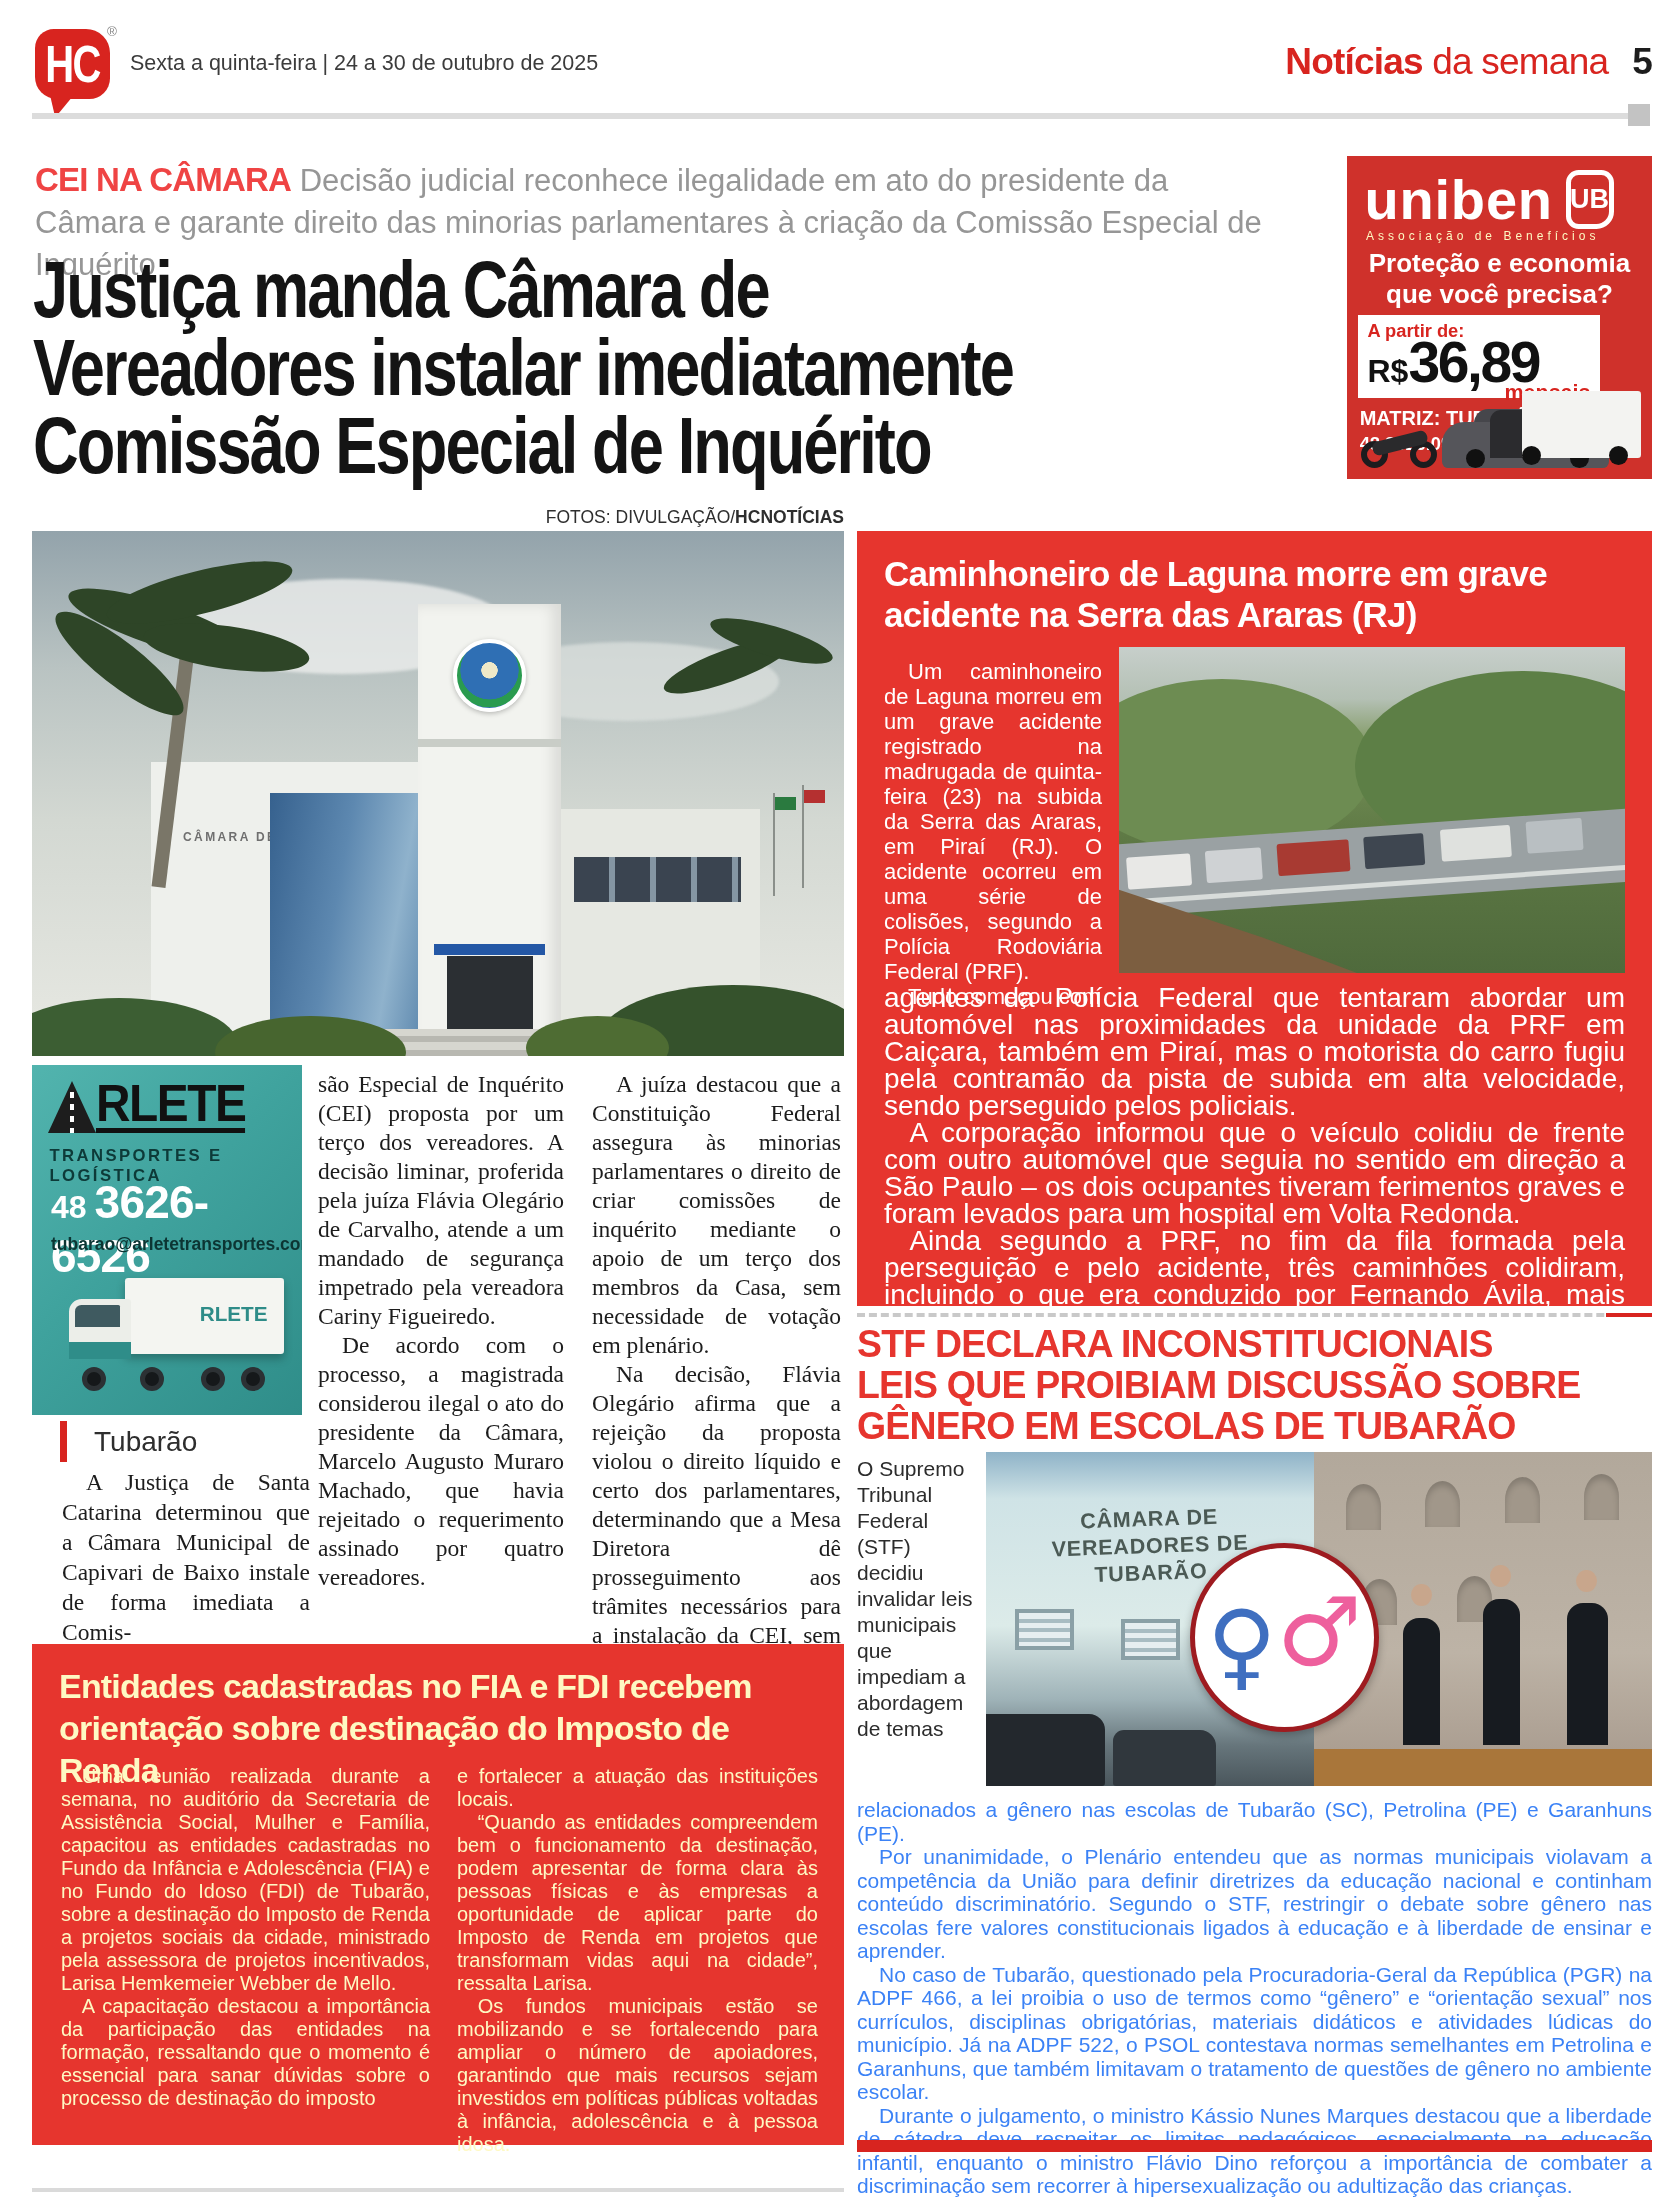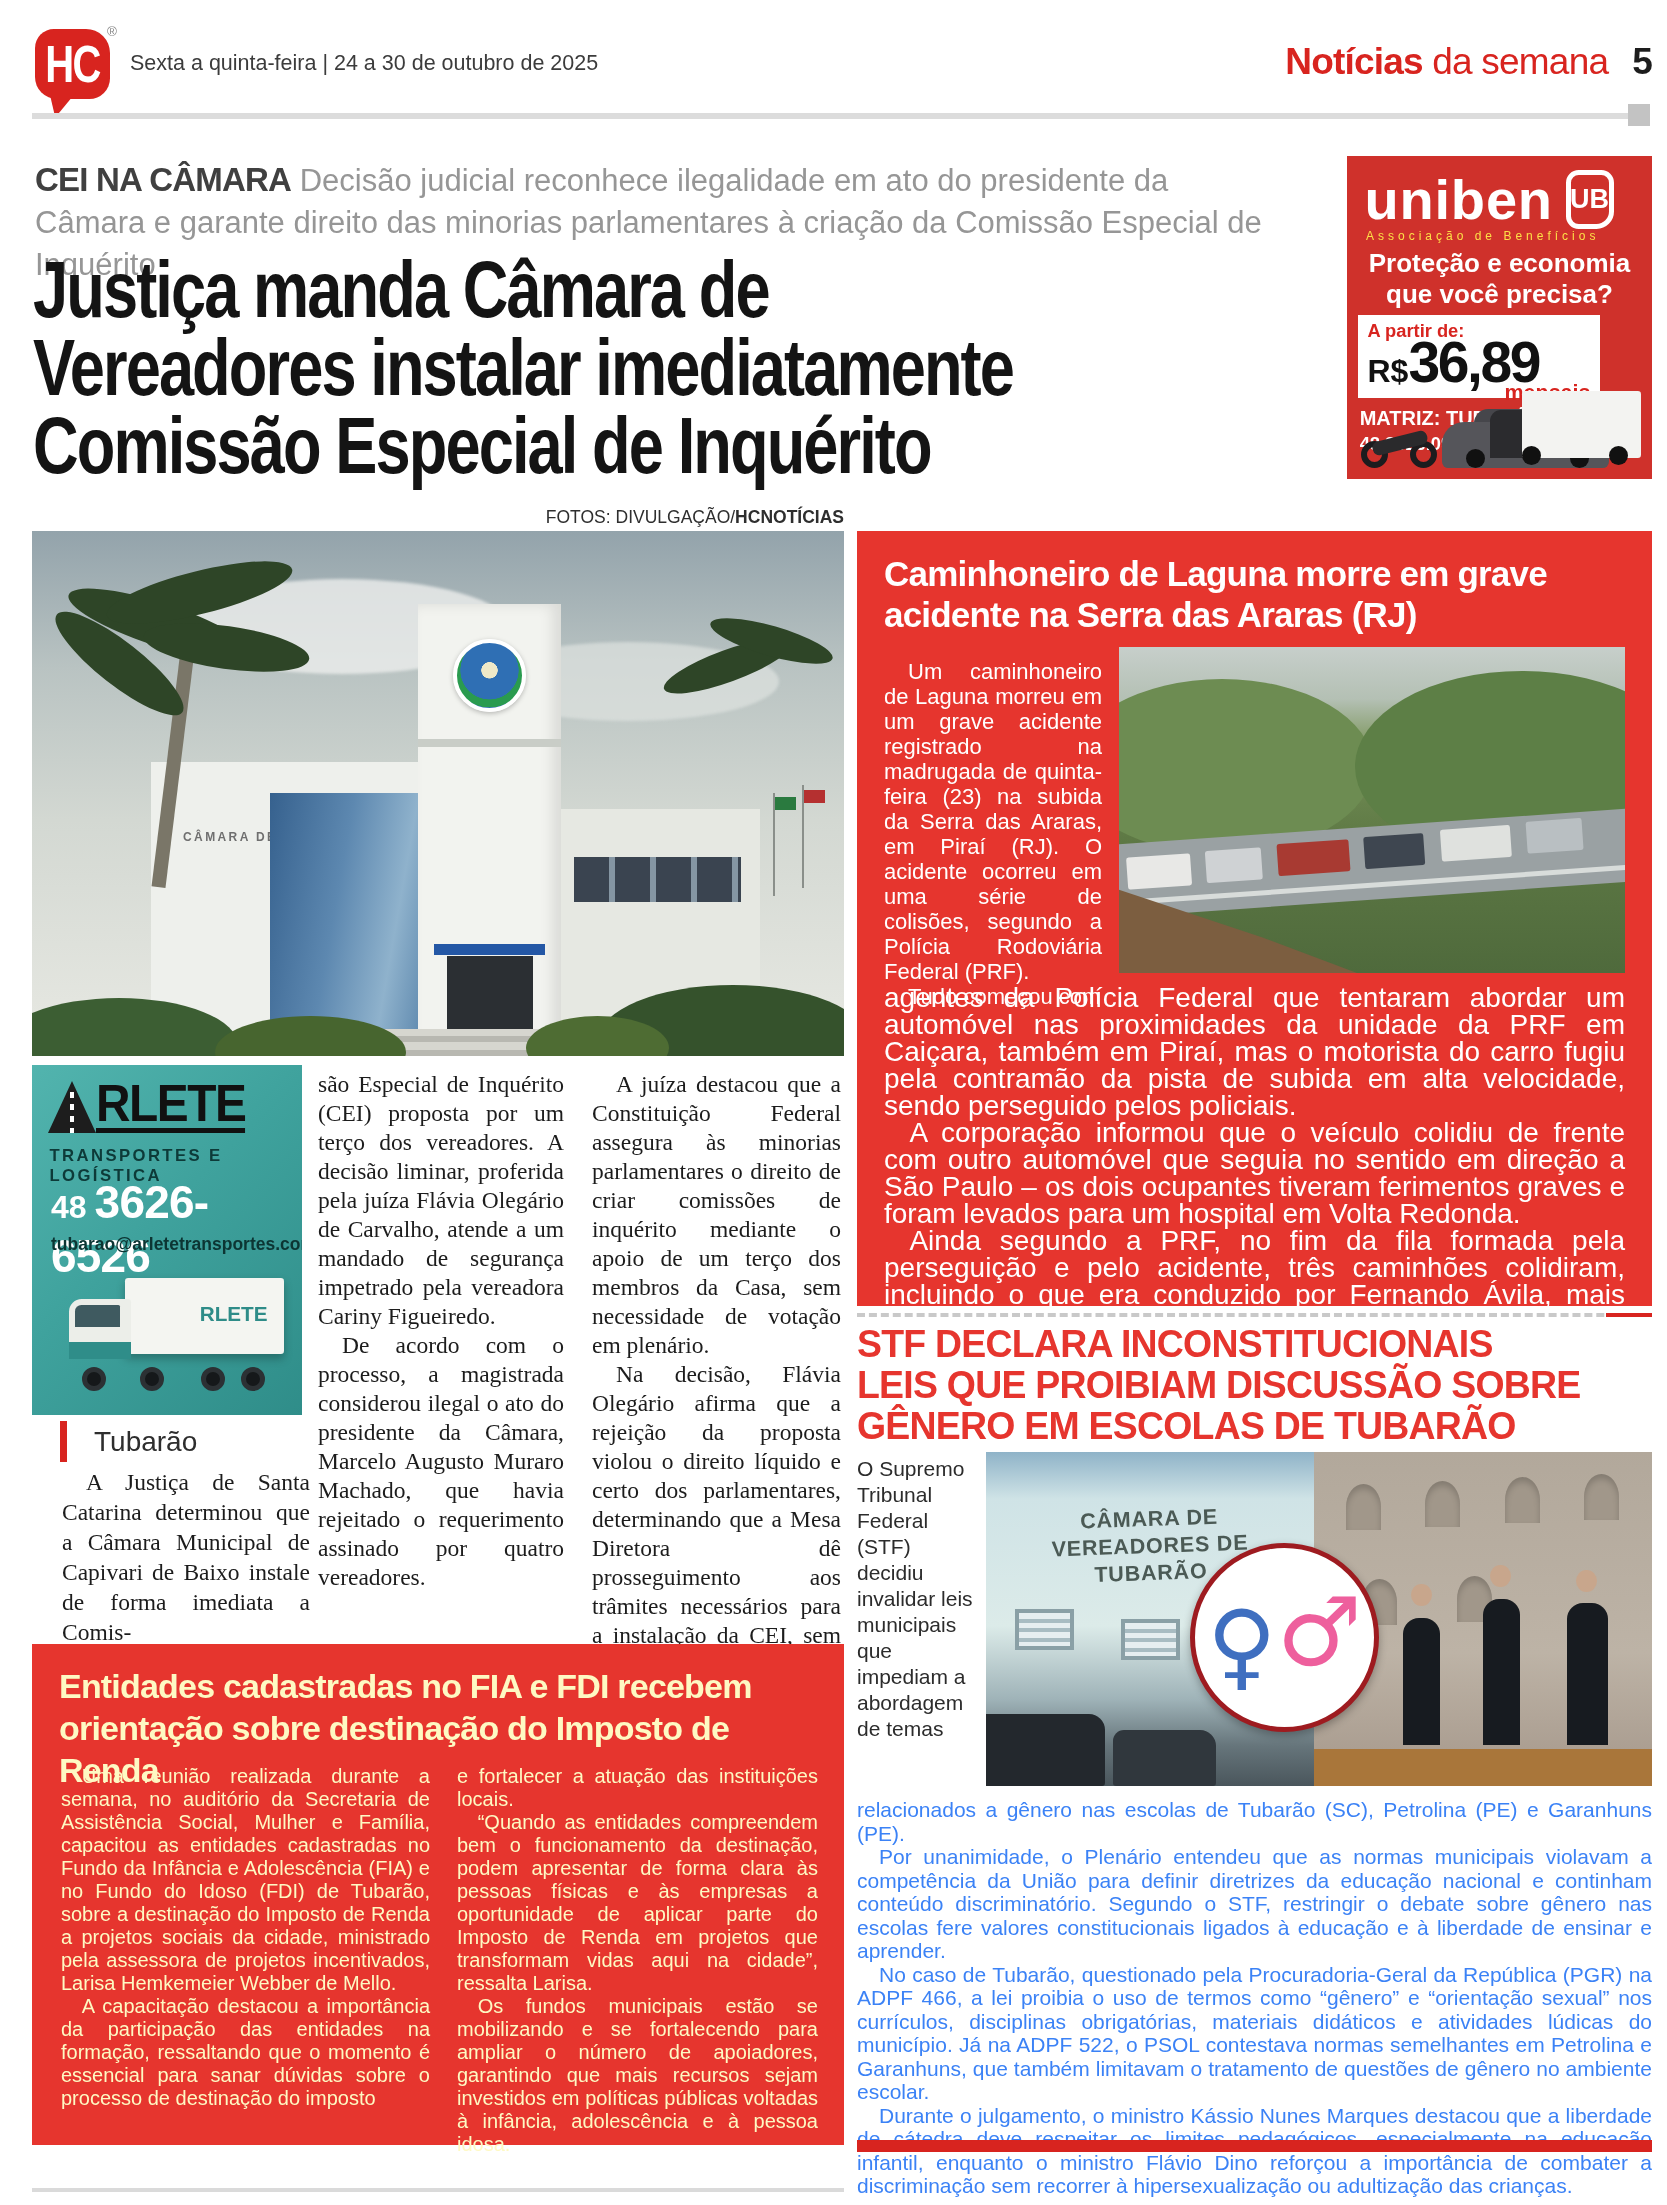--- a/index.html
+++ b/index.html
@@ -18,32 +18,32 @@
   .hc-reg { position:absolute; left:72px; top:0; color:#8a8a8a; font-size:13.5px; }
   .m-date { position:absolute; left:130px; top:51px; font-size:21.5px; color:#3c3c3c; letter-spacing:0; }
   .m-brand { position:absolute; right:16px; top:41px; font-size:37px; color:#d8241f; letter-spacing:-0.8px; }
   .m-brand .bb { font-weight:bold; }
   .m-page { color:#1d1d1d; font-weight:bold; margin-left:24px; }
   .m-rule { position:absolute; left:32px; top:113px; width:1601px; height:5.6px; background:#dcdcdc; }
   .m-rule-end { position:absolute; left:1628px; top:104px; width:21.5px; height:21.5px; background:#c3c3c3; }
 
   
   .kicker { position:absolute; left:35px; top:159px; width:1248px; font-size:31px; line-height:42px; color:#969696; }
-  .kicker .klabel { color:#404040; font-weight:bold; font-size:33px; letter-spacing:-0.8px; }
+  .kicker .klabel { color:#ef4444; font-weight:bold; font-size:33px; letter-spacing:-0.8px; }
   .headline { position:absolute; left:33px; top:251px; width:1351px; color:#141414; }
   .headline div { font-size:79px; line-height:78px; font-weight:800; letter-spacing:-2.4px;
                   transform:scaleX(0.80); transform-origin:left center; white-space:nowrap; }
 
   
   .uniben { position:absolute; left:1347px; top:156px; width:305px; height:323px; background:#cf312b; overflow:hidden;padding-left:40px; }
   .u-brandrow { position:absolute; left:17.5px; top:11px; width:270px; display:flex; align-items:center; }
   .u-brand { color:#fff; font-size:56px; font-weight:bold; letter-spacing:0.8px; }
   .u-mono { width:48px; height:59px; border:5.6px solid #fff; border-radius:12.7px 12.7px 17.5px 12.7px; color:#fff;
             font-weight:bold; font-size:27px; display:flex; align-items:center; justify-content:center; margin-left:12.7px; }
-  .u-assoc { position:absolute; left:19px; top:73px; color:#fde047; font-size:12px; letter-spacing:4px; }
+  .u-assoc { position:absolute; left:19px; top:73px; color:#fef9c3; font-size:12px; letter-spacing:4px; }
   .u-tag { position:absolute; left:0; top:92px; width:100%; text-align:center; color:#fff; font-weight:bold;
            font-size:26px; line-height:31px; }
   .u-pricebox { position:absolute; left:11px; top:159px; width:242px; height:83px; background:#fff; padding:4.8px 9.5px 0 9.5px; }
   .u-prefix { color:#d8241f; font-weight:bold; font-size:18.3px; }
   .u-pricerow { display:flex; align-items:baseline; margin-top:-4.8px; }
   .u-cur { color:#111; font-weight:bold; font-size:32px; }
   .u-val { color:#111; font-weight:bold; font-size:57px; letter-spacing:-2.4px; line-height:51px; }
   .u-period { color:#d8241f; font-weight:bold; font-size:21.5px; text-align:right; margin-top:-9.5px; }
   .u-matriz { position:absolute; left:12.7px; top:251px; color:#fff; font-weight:bold; font-size:20px; }
   .u-phones { position:absolute; left:12.7px; top:277px; color:#fff; font-weight:bold; font-size:18.3px; }

